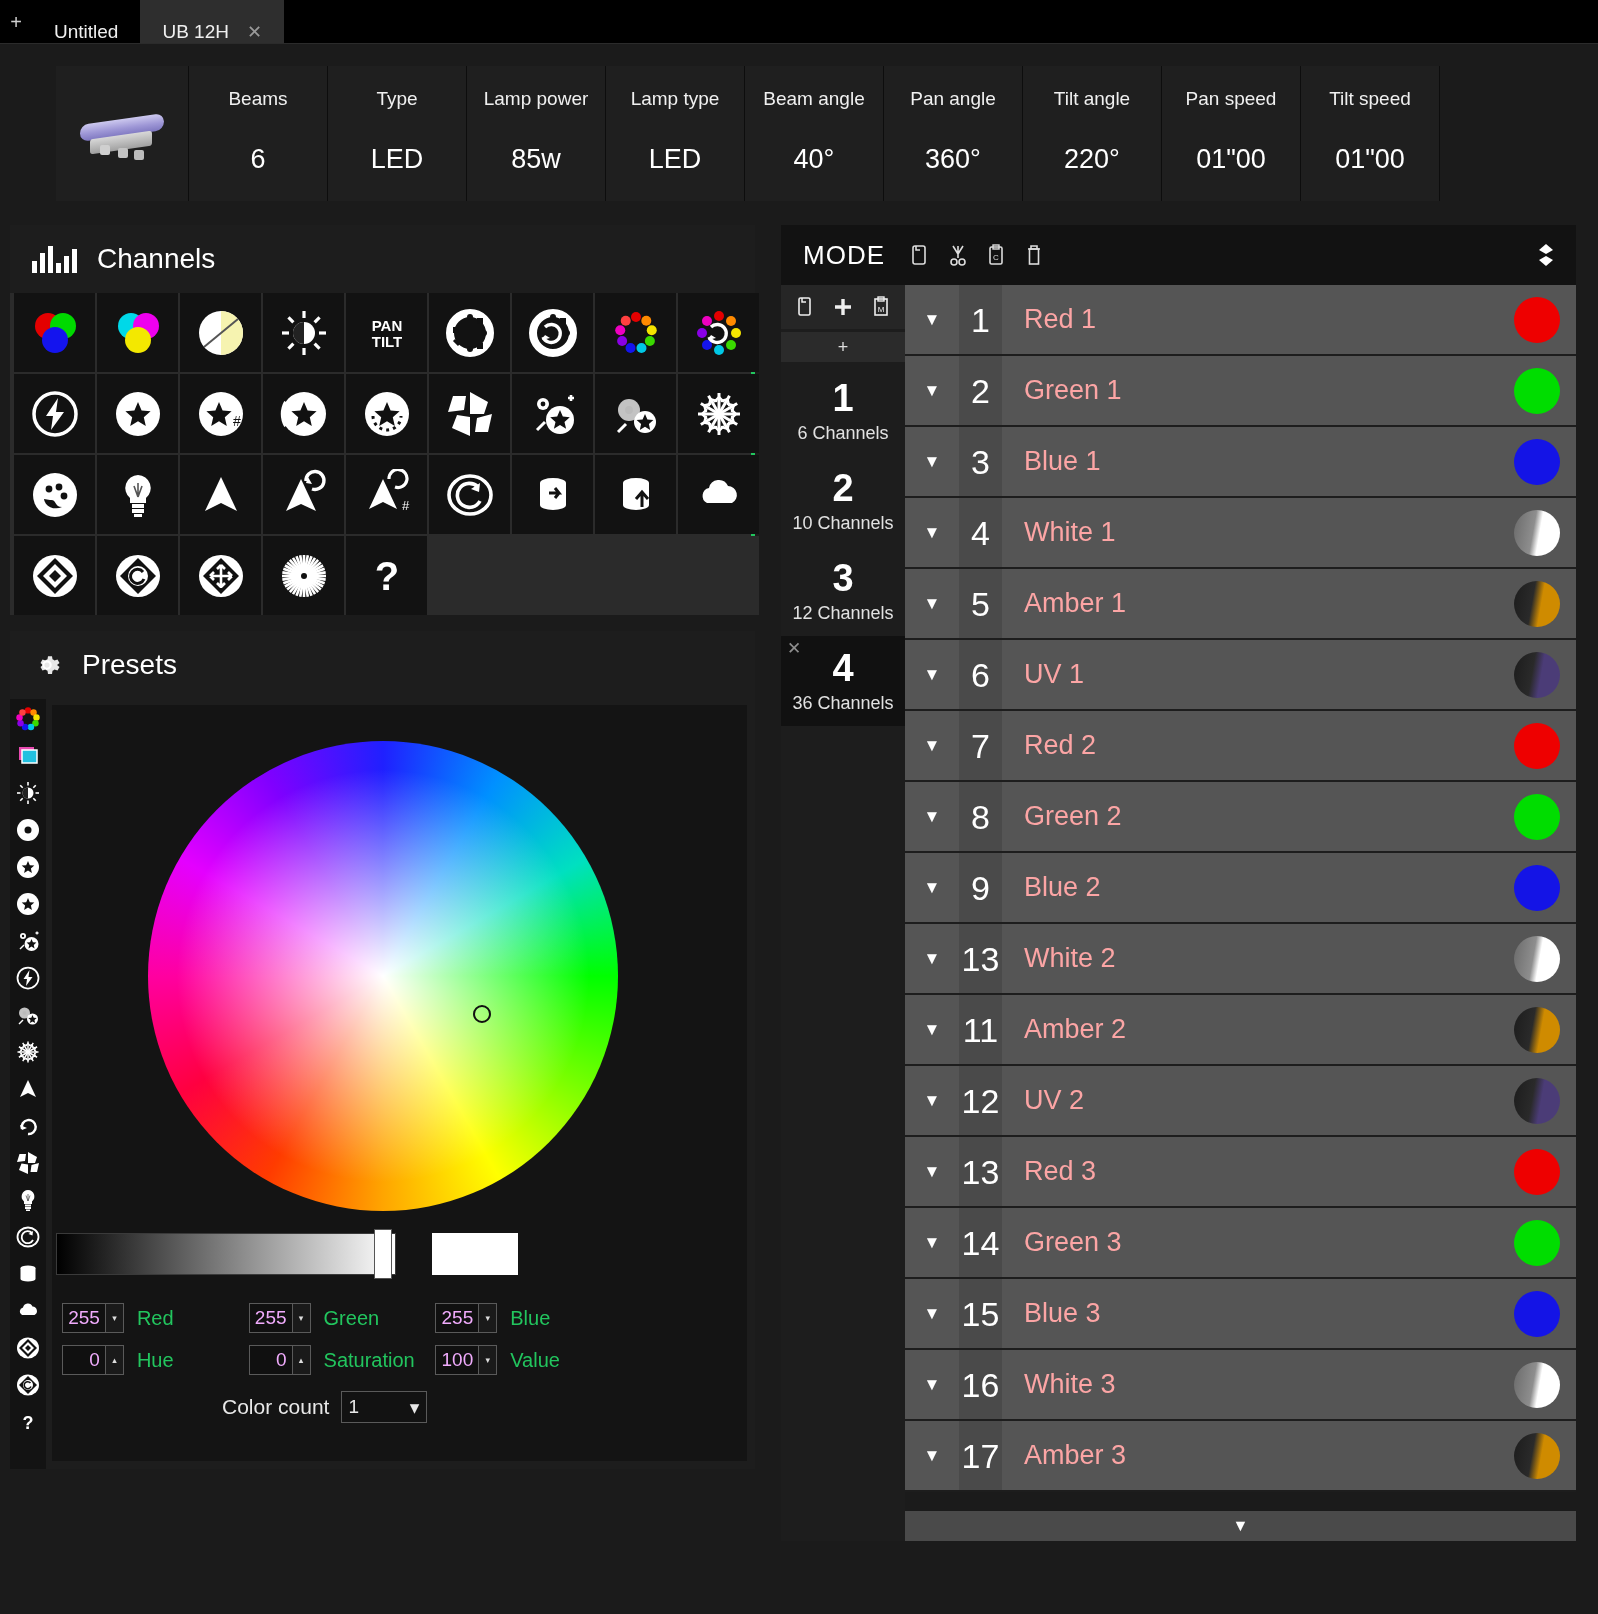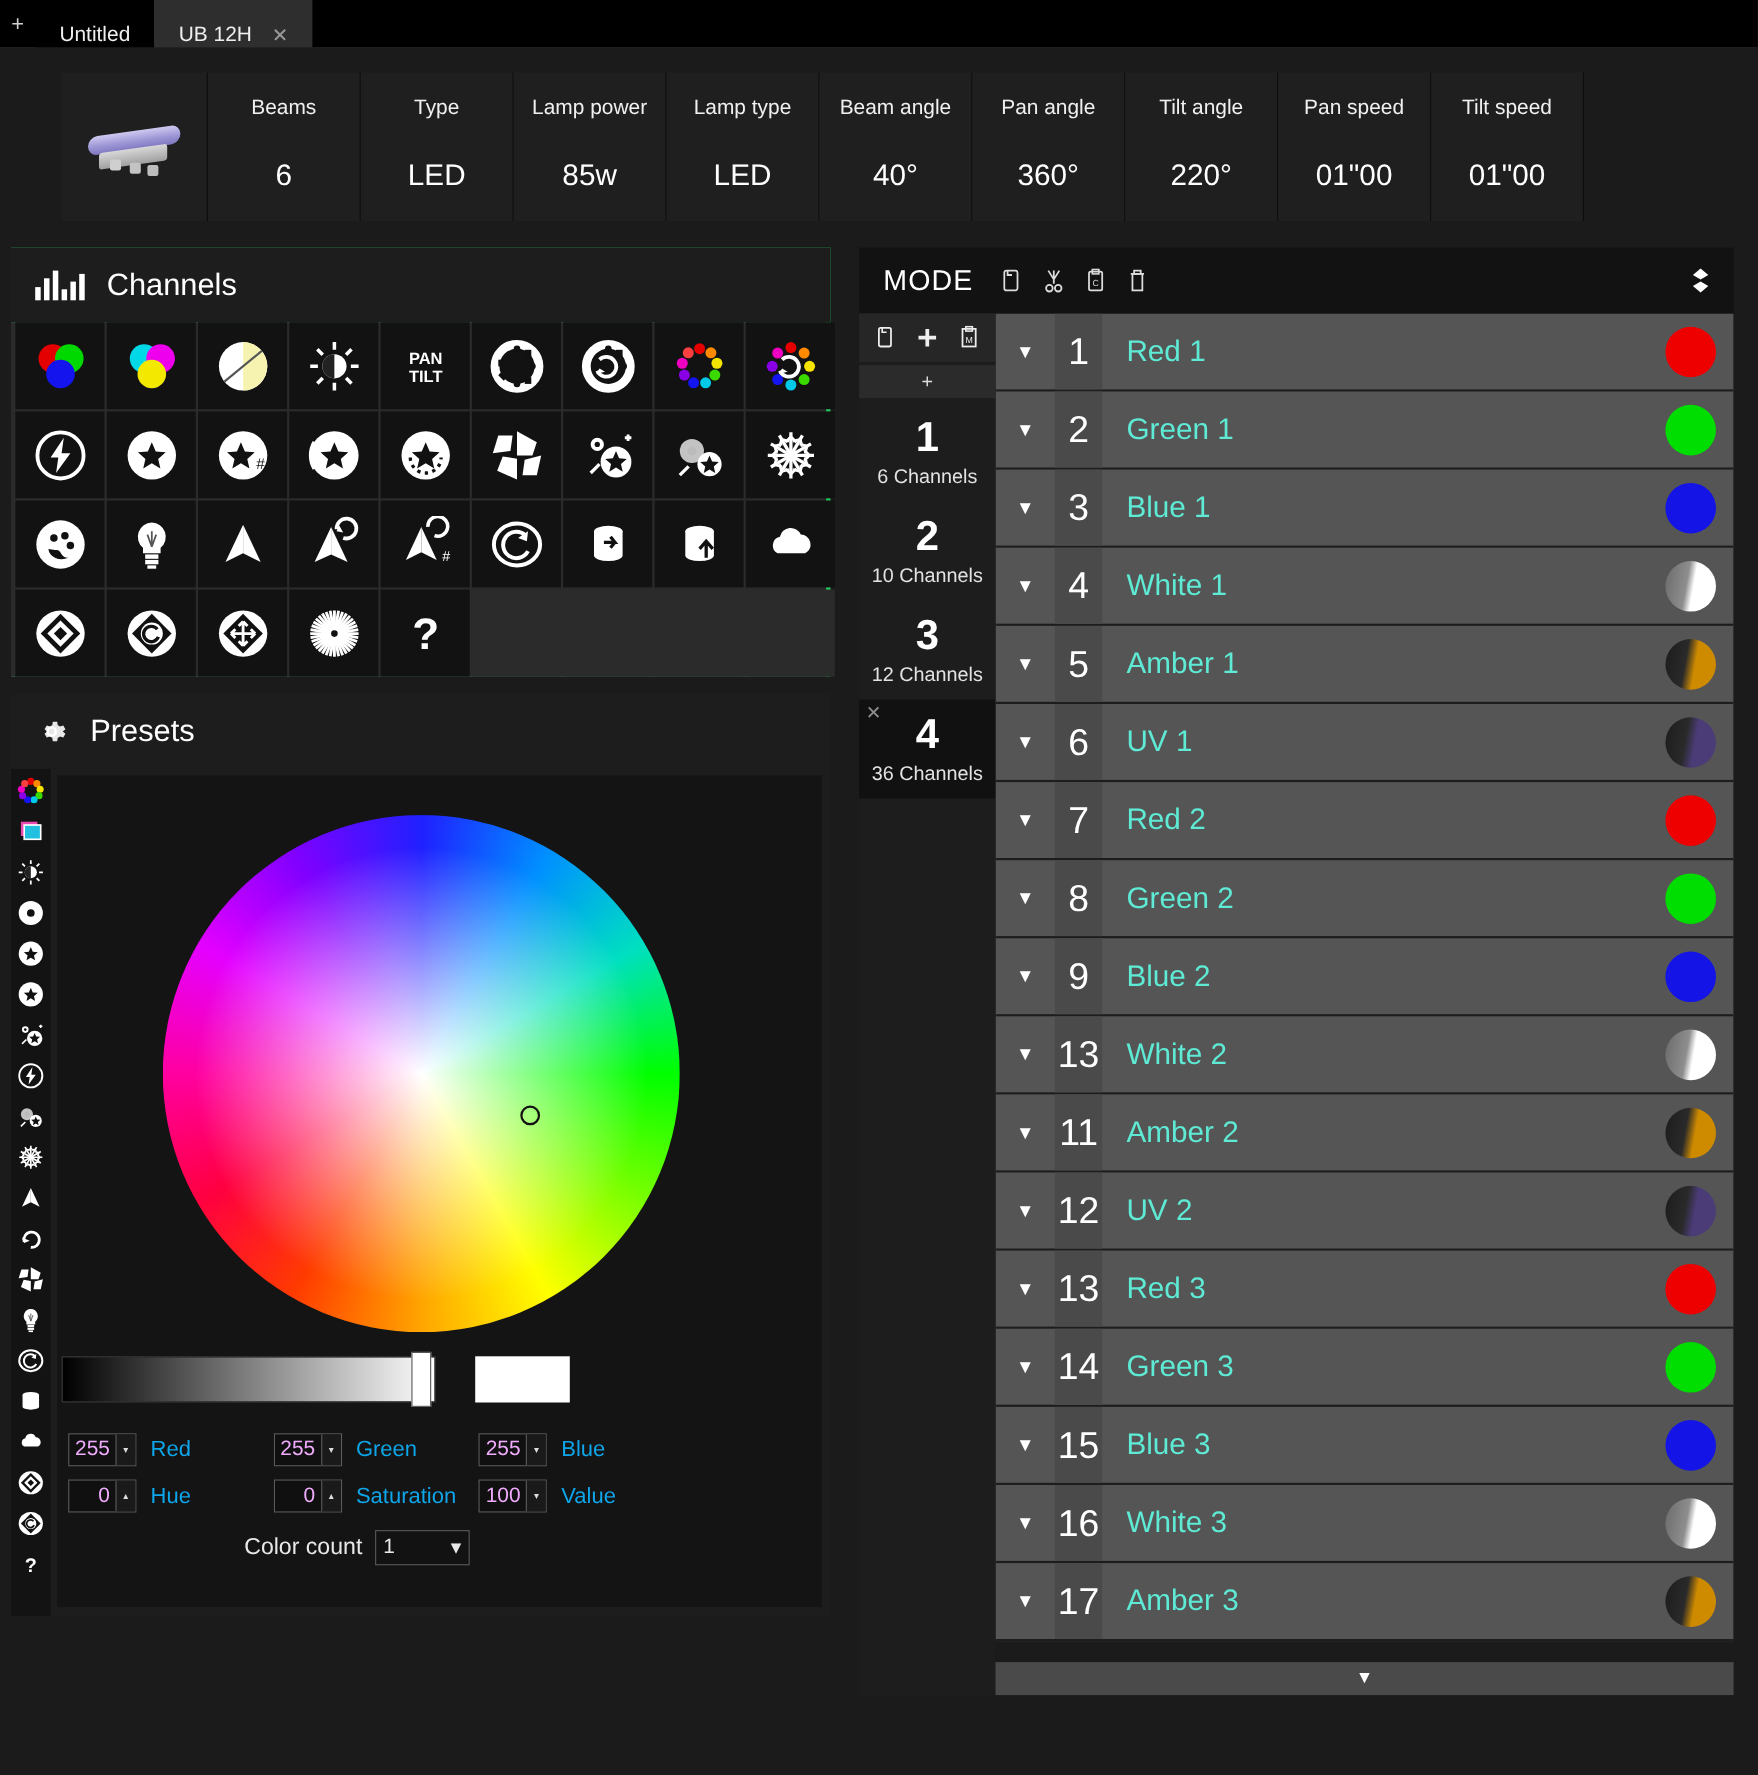--- a/index.html
+++ b/index.html
@@ -140,21 +140,21 @@
     display:flex; align-items:center;
   }
   .nfield .nv{
     flex:1; text-align:right; padding-right:5px; font-size:19px; color:#f0abfc;
   }
   .nfield .spin{
     width:18px; height:28px; border-left:1px solid #5a5a5a;
     display:flex; align-items:center; justify-content:center;
     font-size:9px; color:#ddd; background:#1a1a1a;
   }
-  .nlabel{ margin-left:13px; font-size:20px; color:#0ea5e9; width:112px;}
+  .nlabel{ margin-left:13px; font-size:20px; color:#22c55e; width:112px;}
   .ccount-row{ position:absolute; left:170px; top:686px; display:flex; align-items:center; gap:12px;}
   .ccount-row .clab{ font-size:21px; }
   .ccount-sel{
     width:86px; height:32px; background:#121212; border:1px solid #5a5a5a;
     display:flex; align-items:center; justify-content:space-between;
     padding:0 7px 0 6px; font-size:19px;
   }
 
   
   .mode-head{
@@ -193,21 +193,21 @@
     border-bottom:2px solid #1d1d1d; position:relative;
   }
   .ch-row .caret{
     width:54px; text-align:center; color:#fff; font-size:17px;
   }
   .ch-row .cnum{
     width:43px; text-align:center; font-size:34px; color:#fff;
     background:#4a4a4a; height:100%; line-height:71px;
   }
   .ch-row .cname{
-    flex:1; padding-left:22px; font-size:27px; color:#5eead4;
+    flex:1; padding-left:22px; font-size:27px; color:#fca5a5;
   }
   .ch-row .cdot{
     width:46px; height:46px; border-radius:50%; margin-right:16px;
   }
   .ch-scroll{
     height:30px; background:#4a4a4a; display:flex; align-items:center;
     justify-content:center; color:#fff; font-size:16px;
   }
 </style>
 </head>

